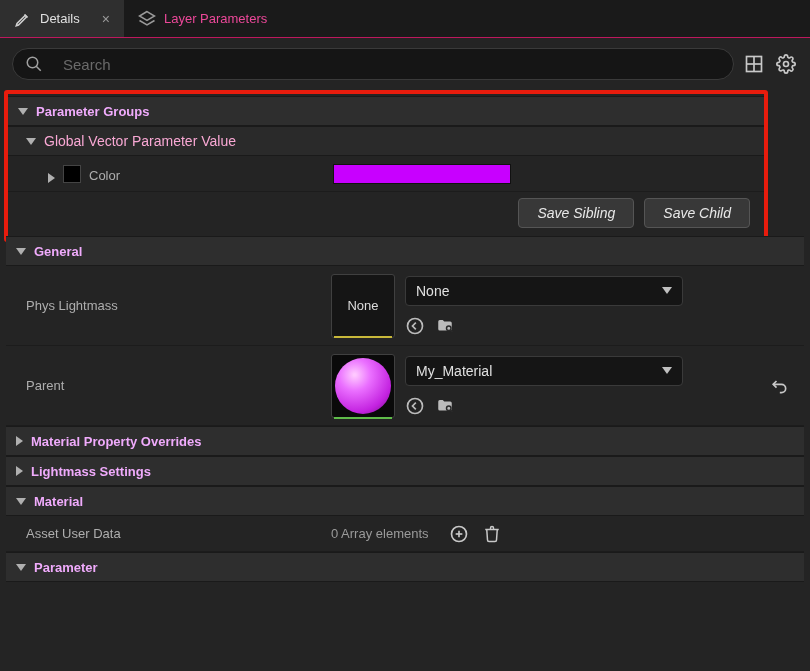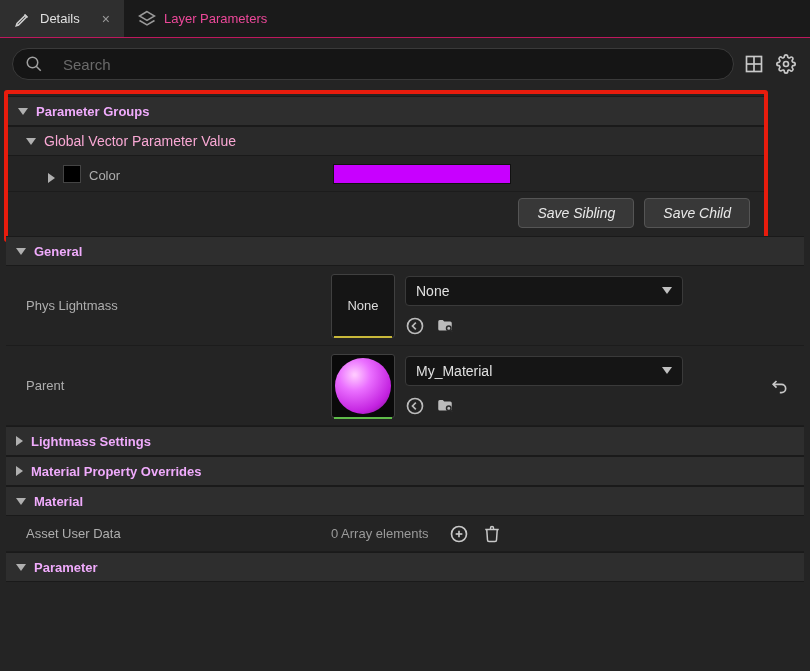--- a/index.html
+++ b/index.html
@@ -408,26 +408,26 @@
           <svg width="20" height="20" viewBox="0 0 24 24" fill="none" stroke="#c8c8c8" stroke-width="2">
               <path d="M9 14l-4-4 4-4"></path>
               <path d="M5 10h10a5 5 0 110 10h-2"></path>
             </svg>
         </span>
       </div>
     </div>
 
     <div class="section-header">
       <span class="arrow arrow-right"></span>
-      <span>Lightmass Settings</span>
+      <span>Material Property Overrides</span>
     </div>
 
     <div class="section-header">
       <span class="arrow arrow-right"></span>
-      <span>Material Property Overrides</span>
+      <span>Lightmass Settings</span>
     </div>
 
     <div class="section-header">
       <span class="arrow arrow-down"></span>
       <span>Material</span>
     </div>
 
     <div class="row">
       <div class="label-col">
         <span>Asset User Data</span>

